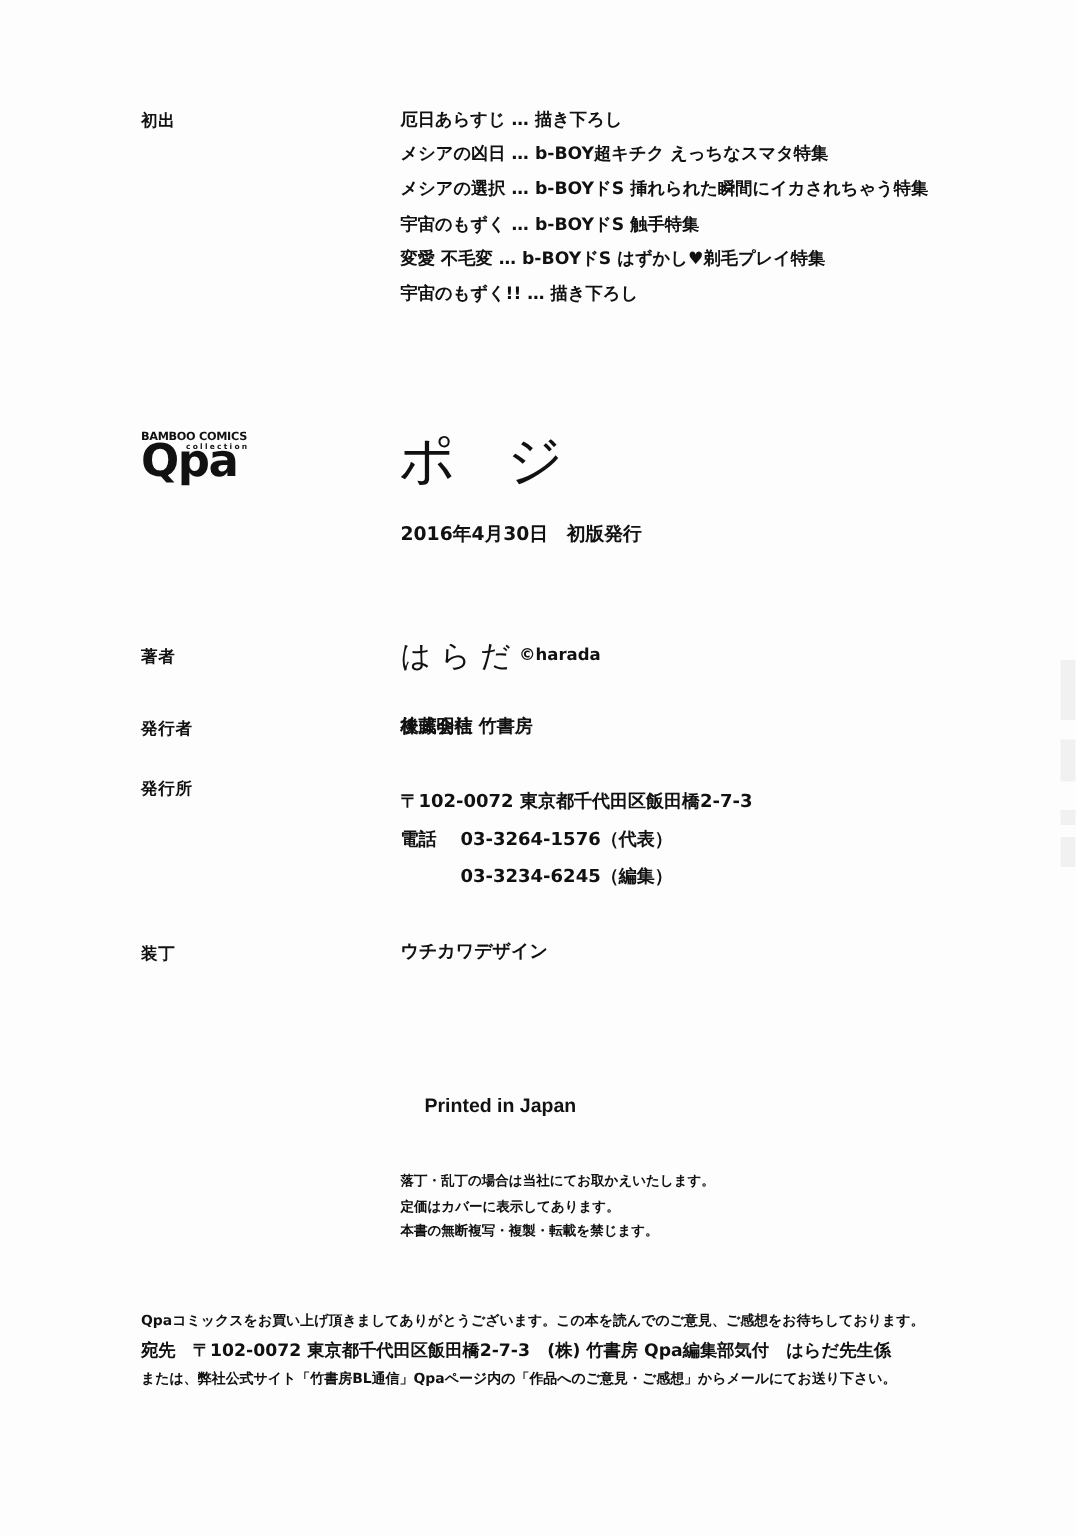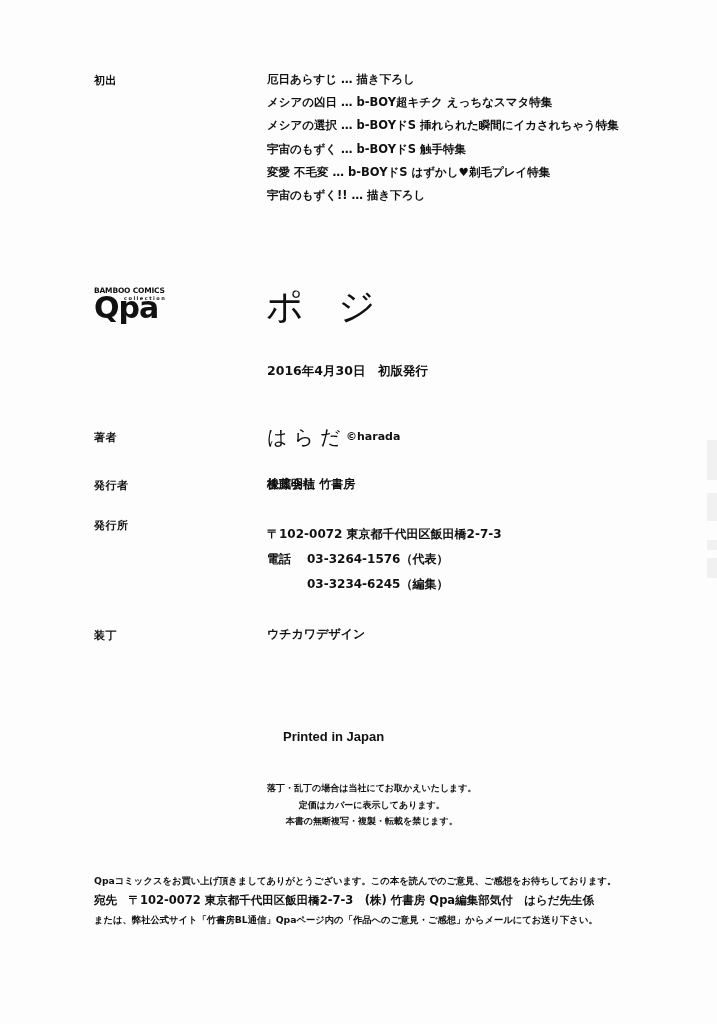--- a/index.html
+++ b/index.html
@@ -18,21 +18,21 @@
   .logo { left:94px; top:286px; width:90px; }
   .logo-top { font-size:7.5px; letter-spacing:-0.2px; font-weight:bold; }
   .logo-main { position:relative; height:28px; }
   .logo-main .qpa { font-size:30px; line-height:26px; font-weight:bold; letter-spacing:-1px; font-family:"DejaVu Sans", sans-serif; }
   .logo-main .coll { position:absolute; left:30px; top:0px; font-size:5px; letter-spacing:1.5px; }
   .title { left:266px; top:282px; font-size:37px; letter-spacing:34px; font-weight:normal; }
   .author { left:267px; top:424px; font-size:20px; letter-spacing:6px; font-weight:normal; }
   .author-copy { left:346px; top:430px; font-size:11px; }
   .printed { left:267px; top:729px; font-size:13px; font-family:"Liberation Sans", sans-serif;margin-left:16px; }
   .notes { left:267px; top:780px; font-size:9px; line-height:16.5px; }
-  .notes div { white-space:nowrap;text-align:center; }
+  .notes div { white-space:nowrap; }
   .footer { left:94px; top:873px; font-size:9.3px; line-height:15px; white-space:nowrap; }
   .footer .addr { font-size:11.5px; height:24px; line-height:24px; }
   .edge-artifact { right:0; width:10px; background:#f1f1f1; }
 </style>
 </head>
 <body>
 
 <div class="abs label" style="top:73px;">初出</div>
 <ul class="hist-list">
   <li>厄日あらすじ … 描き下ろし</li>
@@ -45,21 +45,21 @@
 
 <div class="abs logo">
   <div class="logo-top">BAMBOO COMICS</div>
   <div class="logo-main">
     <span class="qpa">Qpa</span>
     <span class="coll">collection</span>
   </div>
 </div>
 
 <div class="abs title">ポジ</div>
-<div class="abs val" style="top:363px; font-size:12.5px;">2016年4月30日　初版発行</div>
+<div class="abs val" style="top:348px; font-size:12.5px;">2016年4月30日　初版発行</div>
 
 <div class="abs label" style="top:430px;">著者</div>
 <div class="abs author">はらだ</div>
 <div class="abs author-copy">©harada</div>
 
 <div class="abs label" style="top:478px;">発行者</div>
 <div class="abs val" style="top:476px;">後藤明信</div>
 
 <div class="abs label" style="top:518px;">発行所</div>
 <div class="abs val" style="top:476px;">株式会社 竹書房</div>

